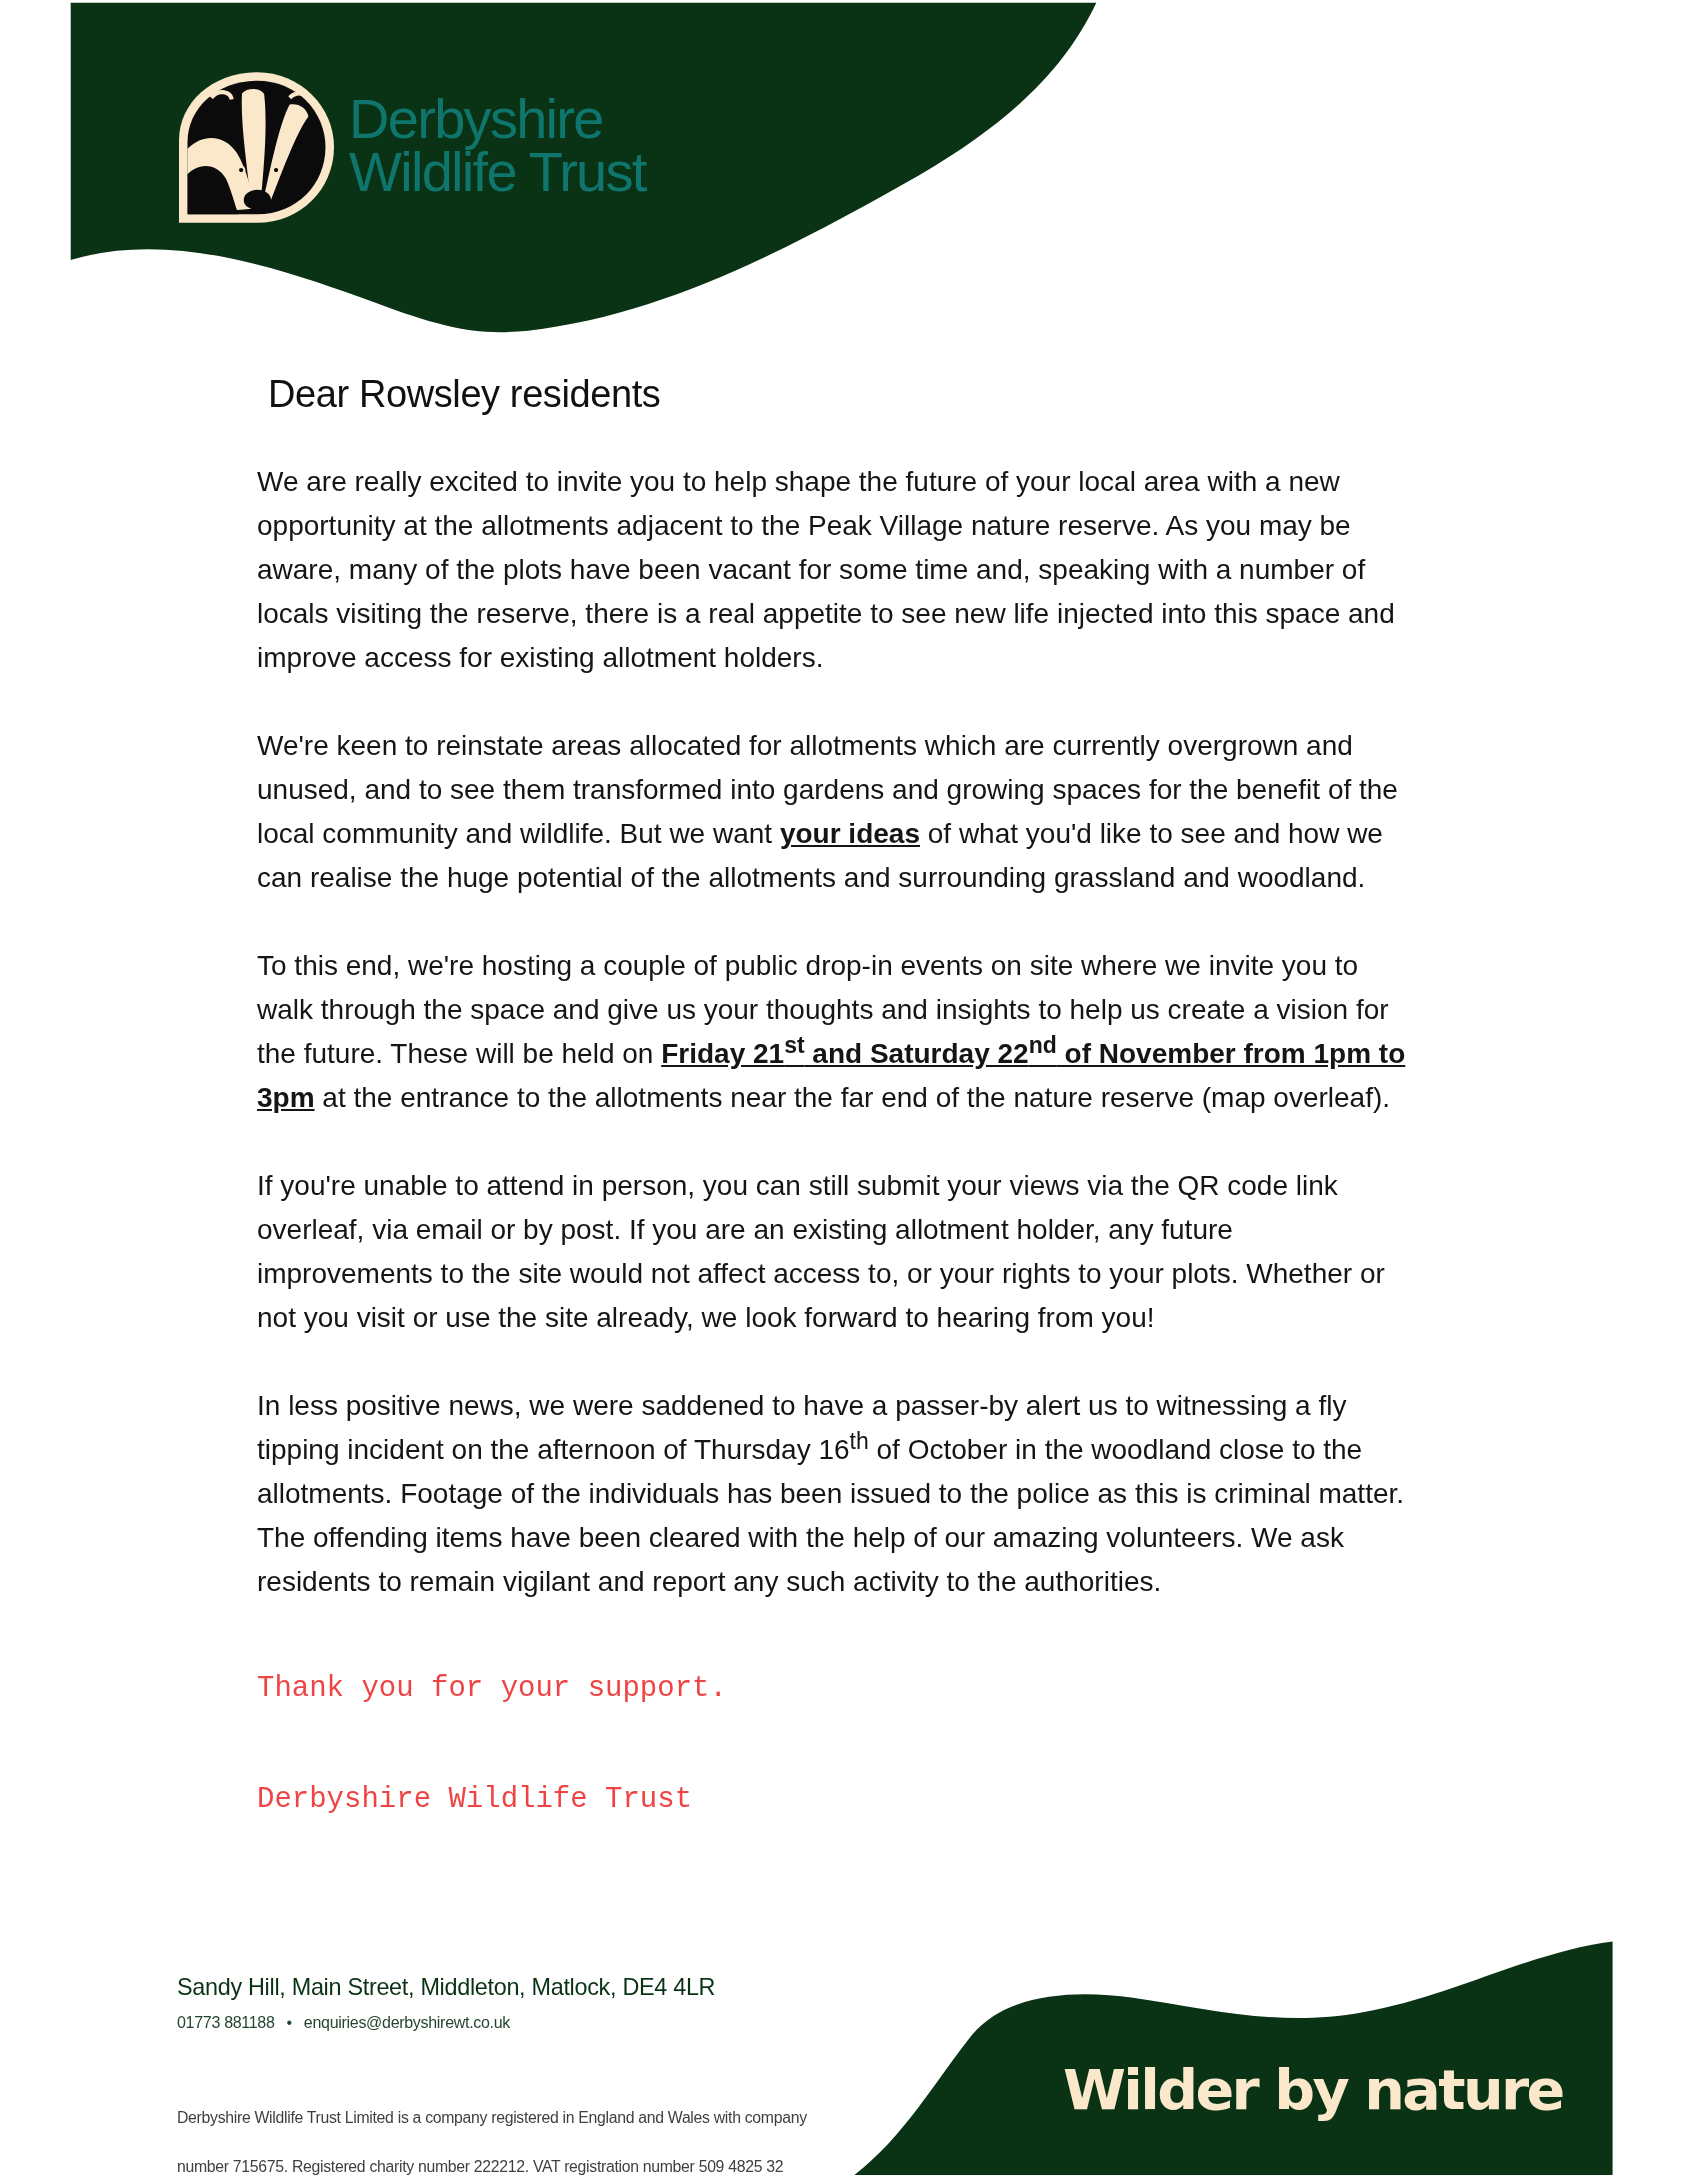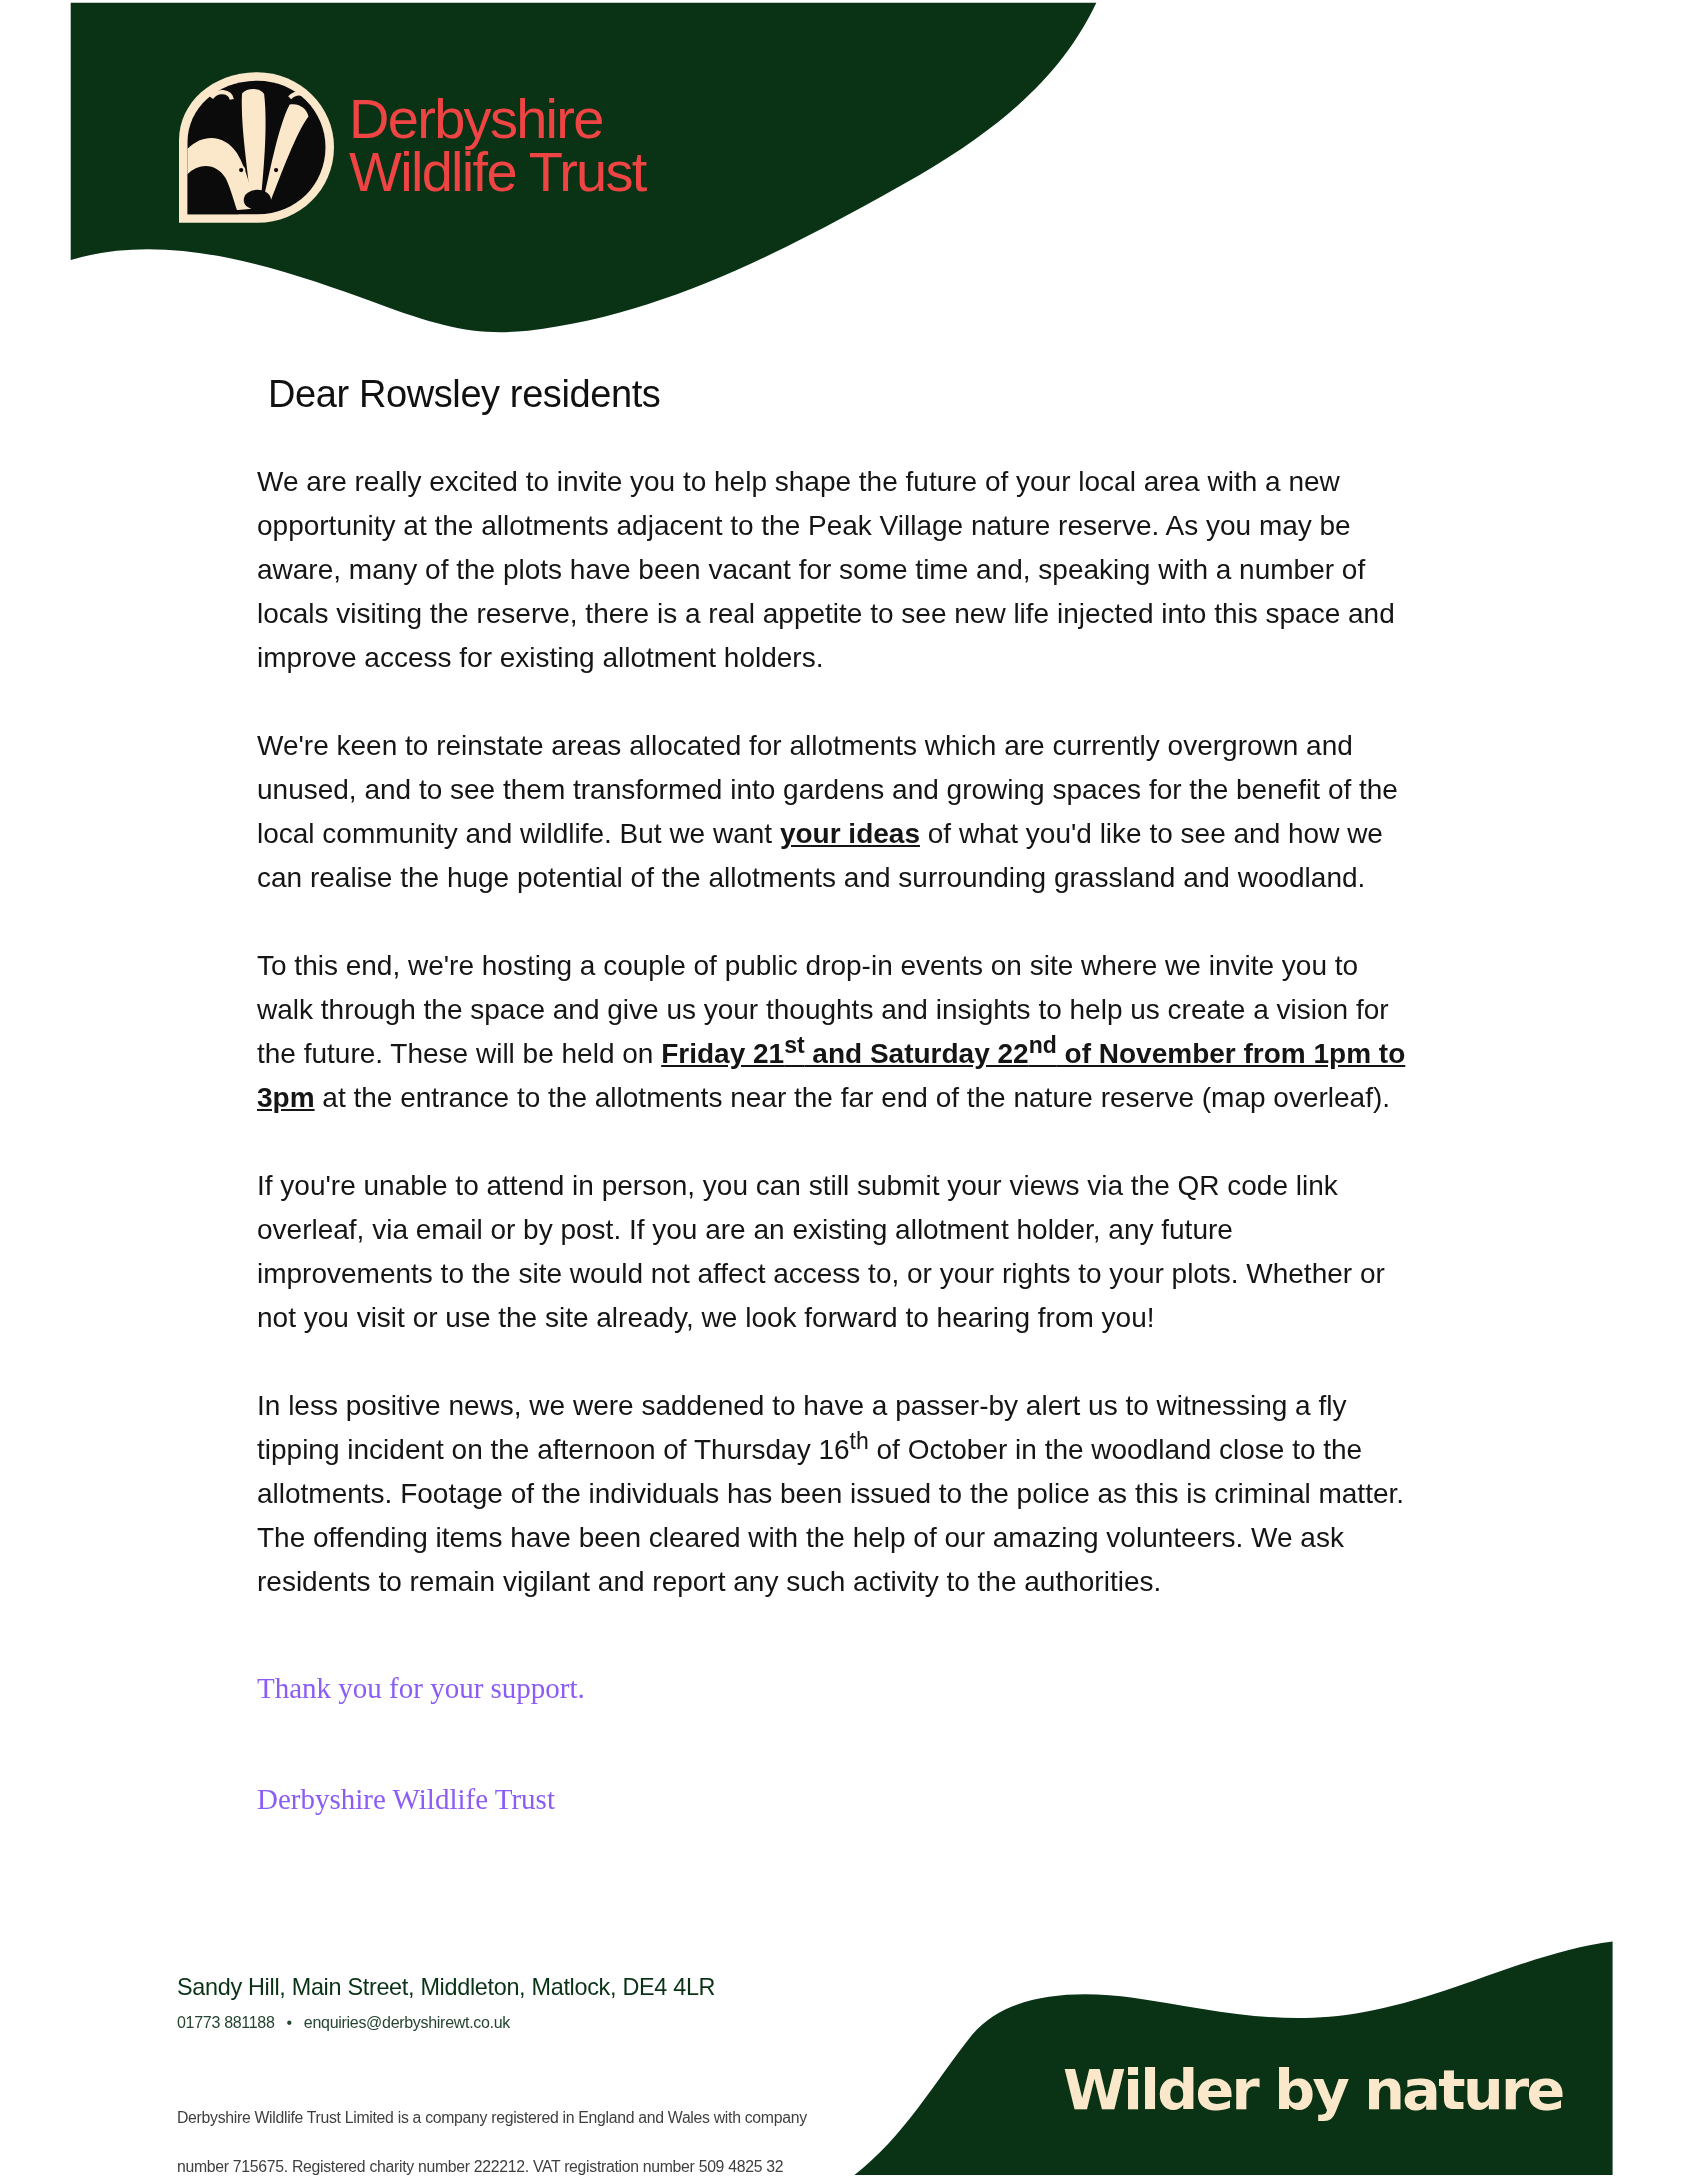--- a/index.html
+++ b/index.html
@@ -4,21 +4,21 @@
 <style>
   html, body { margin: 0; padding: 0; background: #ffffff; }
   body { width: 1685px; height: 2181px; position: relative; overflow: hidden; }
   .abs { position: absolute; }
   .shape { position: absolute; left: 0; top: 0; }
 
   .logo-box { left: 179px; top: 72px; width: 155px; height: 151px; }
   .wordmark {
     left: 349px; top: 92px;
     font-family: "Liberation Sans", "DejaVu Sans", sans-serif;
-    color: #ef4444; font-size: 56px; line-height: 53px;
+    color: #0f766e; font-size: 56px; line-height: 53px;
     letter-spacing: -1.7px; font-weight: 400;
   }
   .wordmark span { display: block; white-space: nowrap; }
 
   .greeting {
     left: 257px; top: 373px;
     font-family: "Liberation Sans", "DejaVu Sans", sans-serif;
     font-size: 38px; color: #111; white-space: nowrap; letter-spacing: -0.4px; margin-left: 11px;
   }
 
@@ -27,22 +27,22 @@
     font-family: "Liberation Sans", "DejaVu Sans", sans-serif;
     font-size: 28px; line-height: 44px; color: #151515;
   }
   .body-text p { margin: 0 0 44px 0; }
   .body-text .line { display: block; white-space: nowrap; }
   .body-text b { font-weight: 700; text-decoration: underline; }
   .body-text sup { font-size: 23px; line-height: 0; vertical-align: 10.2px; }
 
   .closing {
     left: 257px;
-    font-family: Liberation Serif, serif;
-    font-size: 29px; color: #8b5cf6; white-space: nowrap;
+    font-family: Liberation Mono, monospace;
+    font-size: 29px; color: #ef4444; white-space: nowrap;
   }
 
   .footer-address {
     left: 177px; top: 1974px;
     font-family: "Liberation Sans", "DejaVu Sans", sans-serif;
     font-weight: 400; font-size: 23.4px; color: #0a3316; white-space: nowrap; letter-spacing: -0.3px;
   }
   .footer-contact {
     left: 177px; top: 2014px;
     font-family: "Liberation Sans", "DejaVu Sans", sans-serif;

